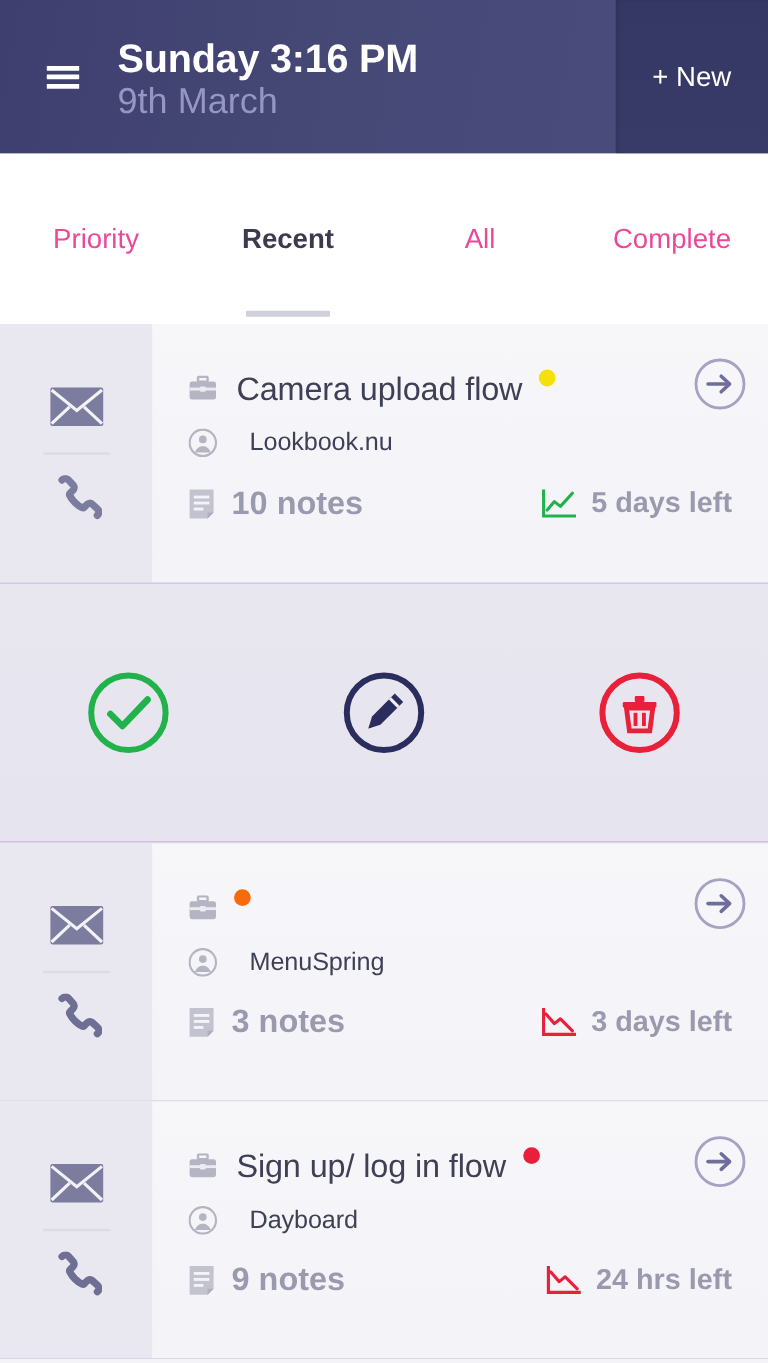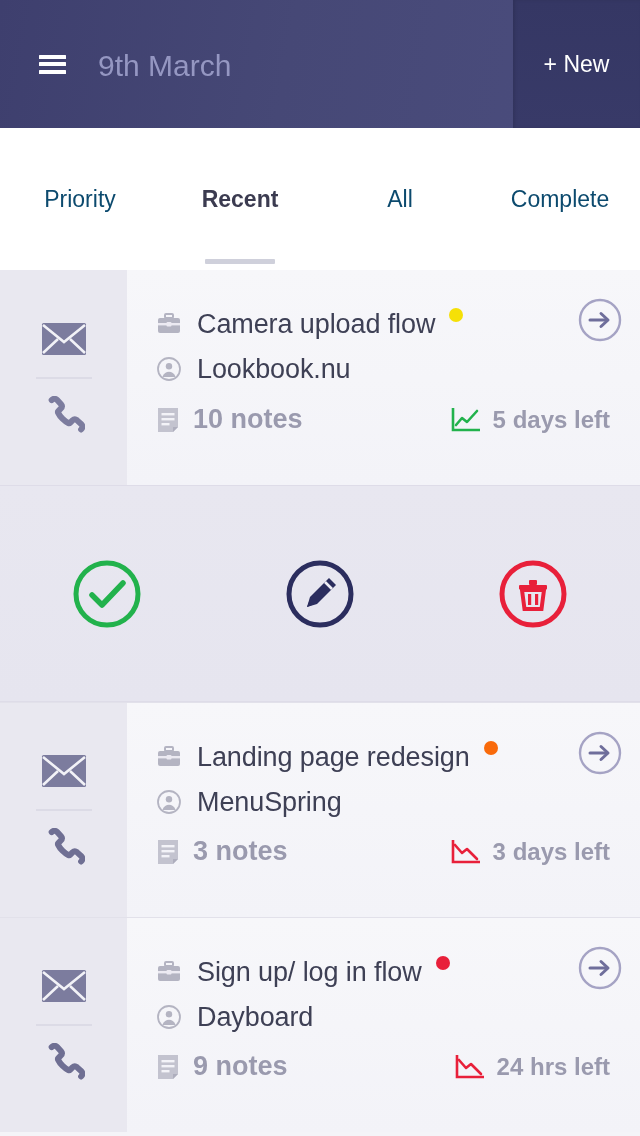--- a/index.html
+++ b/index.html
@@ -83,21 +83,21 @@
     height: 142px;
     background: #ffffff;
     display: flex;
     align-items: center;
     position: relative;
   }
   .tab {
     flex: 1;
     text-align: center;
     font-size: 23px;
-    color: #0c4a6e;
+    color: #ec4899;
     position: relative;
     height: 142px;
     display: flex;
     align-items: center;
     justify-content: center;
   }
   .tab.active {
     color: #3b3b50;
     font-weight: bold;
   }
@@ -182,23 +182,23 @@
     flex: none;
   }
 
   .row-sub {
     display: flex;
     align-items: center;
     height: 42px;
     margin-top: 4px;
   }
   .row-sub .tx {
-    font-size: 27px;
+    font-size: 21px;
     color: #3e4055;
-    margin-left: 16px;
+    margin-left: 27px;
     letter-spacing: -0.1px;
     white-space: nowrap;
   }
 
   .meta {
     position: absolute;
     left: 30px;
     right: 30px;
     bottom: 50px;
     display: flex;
@@ -253,20 +253,21 @@
 
 <div class="header">
   <div class="hamburger">
     <div class="bars">
       <i></i>
         <i></i>
         <i></i>
     </div>
   </div>
   <div class="header-text">
+    <div class="header-title">Sunday 3:16 PM</div>
     <div class="header-sub">9th March</div>
   </div>
   <div class="new-btn">+ New</div>
 </div>
 
 <div class="tabs">
   <div class="tab">
     <span>Priority</span>
 
   </div>
@@ -408,21 +409,20 @@
     <div class="card-body">
       <div class="row-title">
         <span>
           <svg width="24" height="22" viewBox="0 0 24 22">
             <rect x="8" y="1" width="8" height="4" rx="1" fill="none" stroke="#b4b4c2" stroke-width="2"></rect>
             <rect x="1" y="5" width="22" height="15" rx="2" fill="#b4b4c2"></rect>
             <rect x="1" y="10" width="22" height="2.4" fill="#eceaf2"></rect>
             <rect x="9.5" y="9" width="5" height="4.5" rx="1" fill="#eceaf2"></rect>
           </svg>
         </span>
-        <span class="tx">Landing page redesign</span>
         <span class="dot" style="background:#f96a0b"></span>
       </div>
       <div class="row-sub">
         <span>
           <svg width="24" height="24" viewBox="0 0 24 24">
             <circle cx="12" cy="12" r="11" fill="none" stroke="#b4b4c2" stroke-width="1.8"></circle>
             <circle cx="12" cy="9.2" r="3.2" fill="#b4b4c2"></circle>
             <path d="M5.4 20c1.2-3.6 4-5.2 6.6-5.2s5.4 1.6 6.6 5.2z" fill="#b4b4c2"></path>
           </svg>
         </span>

